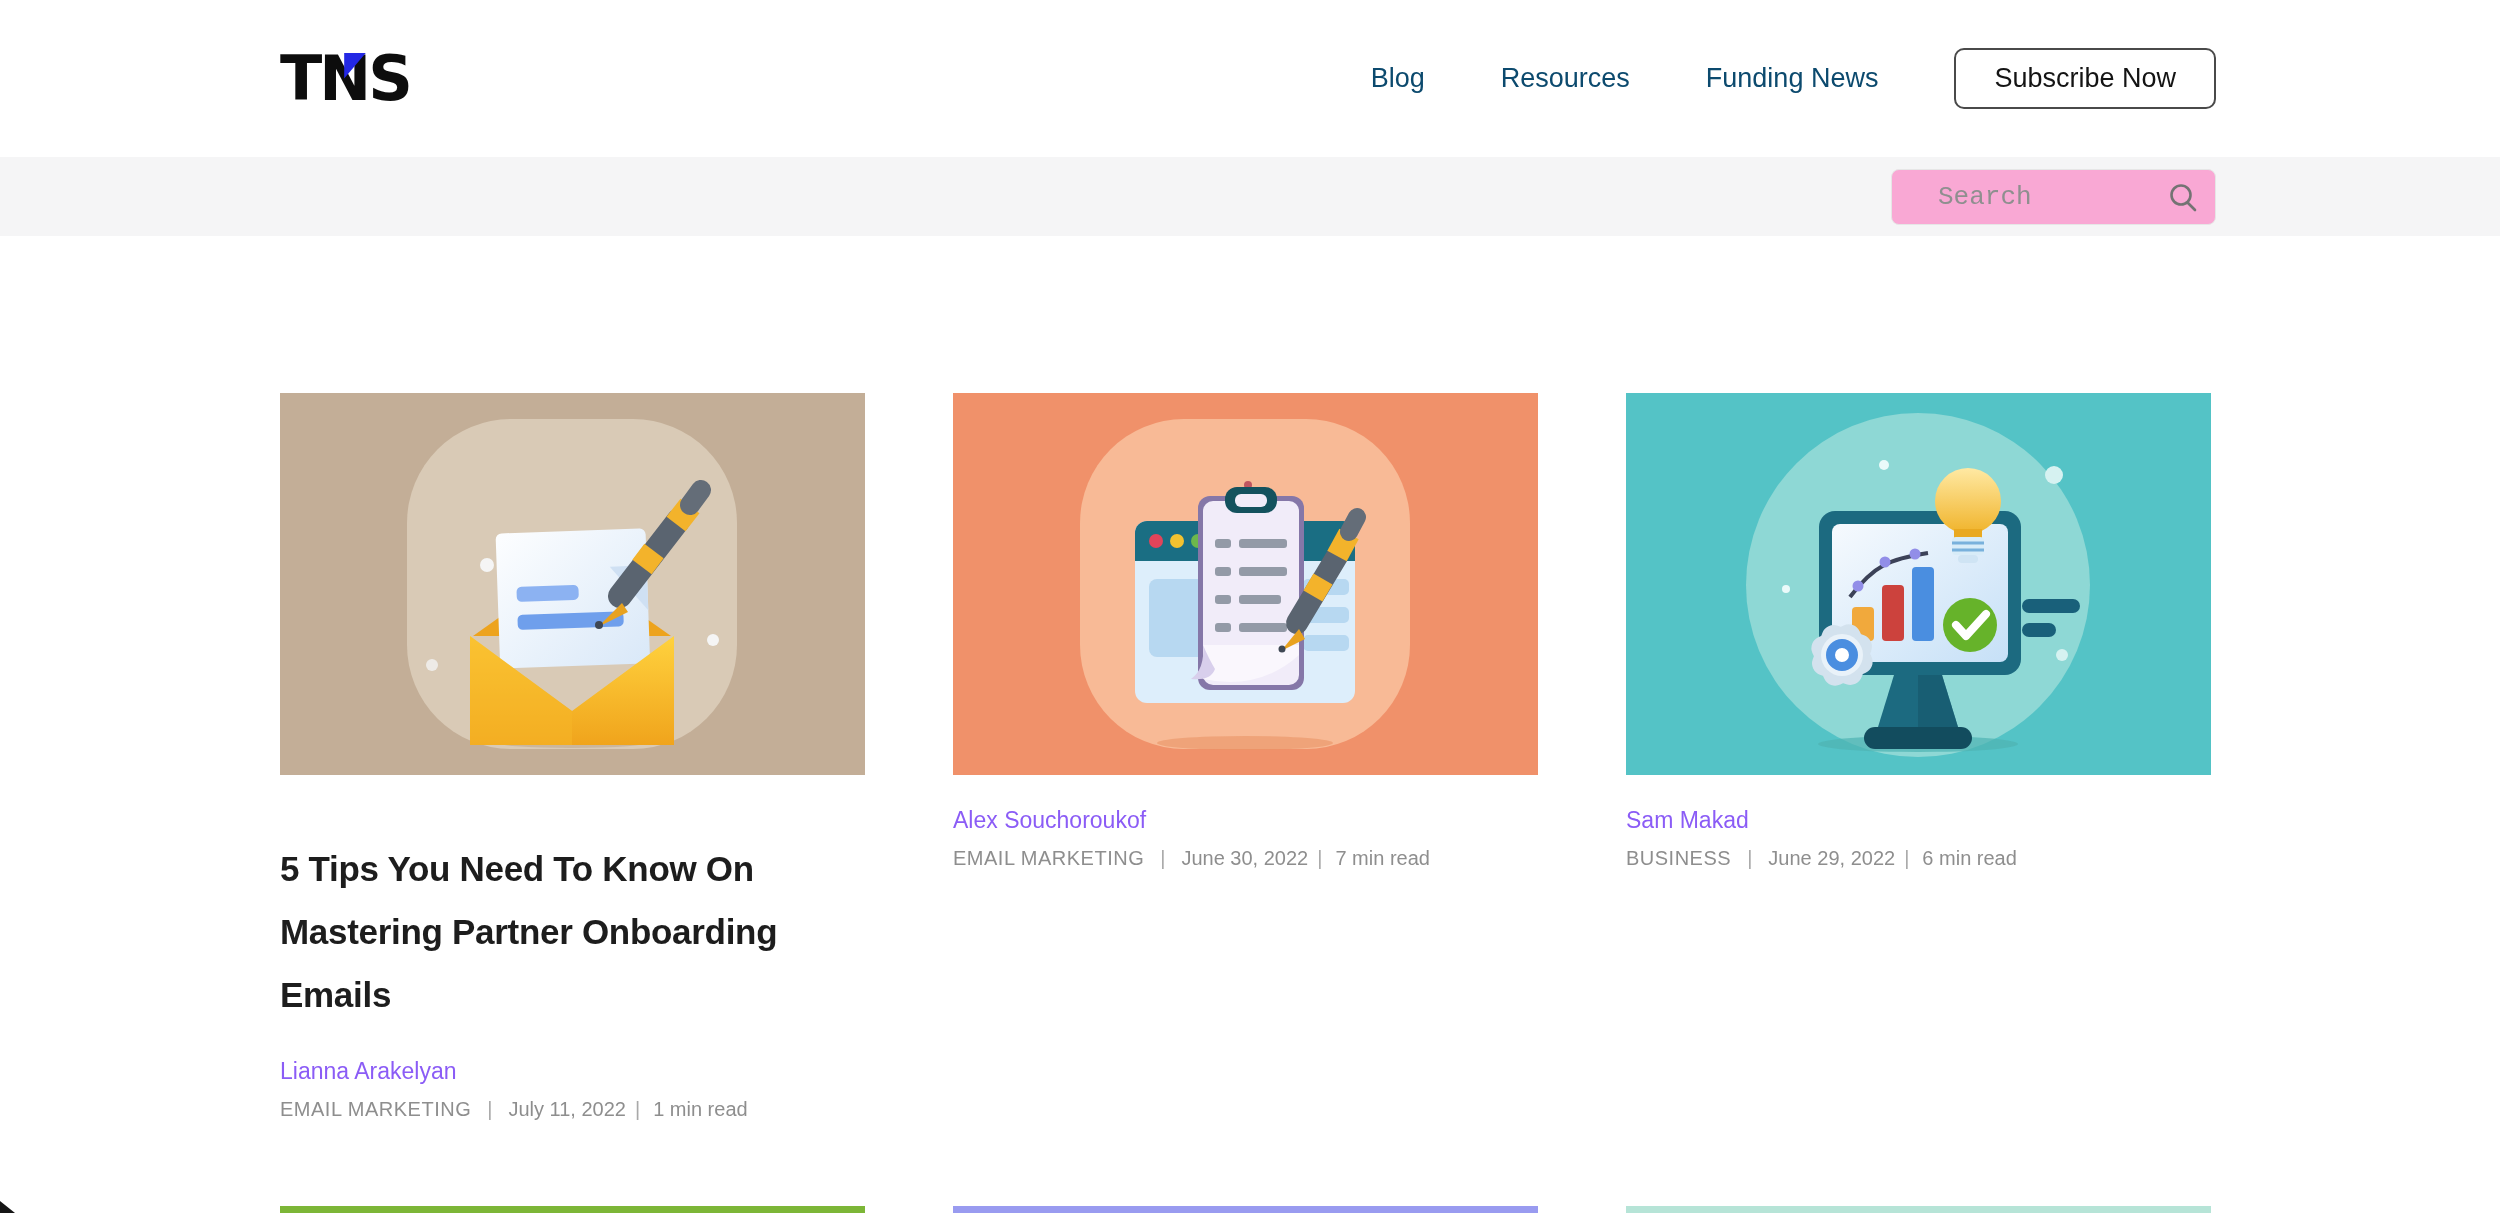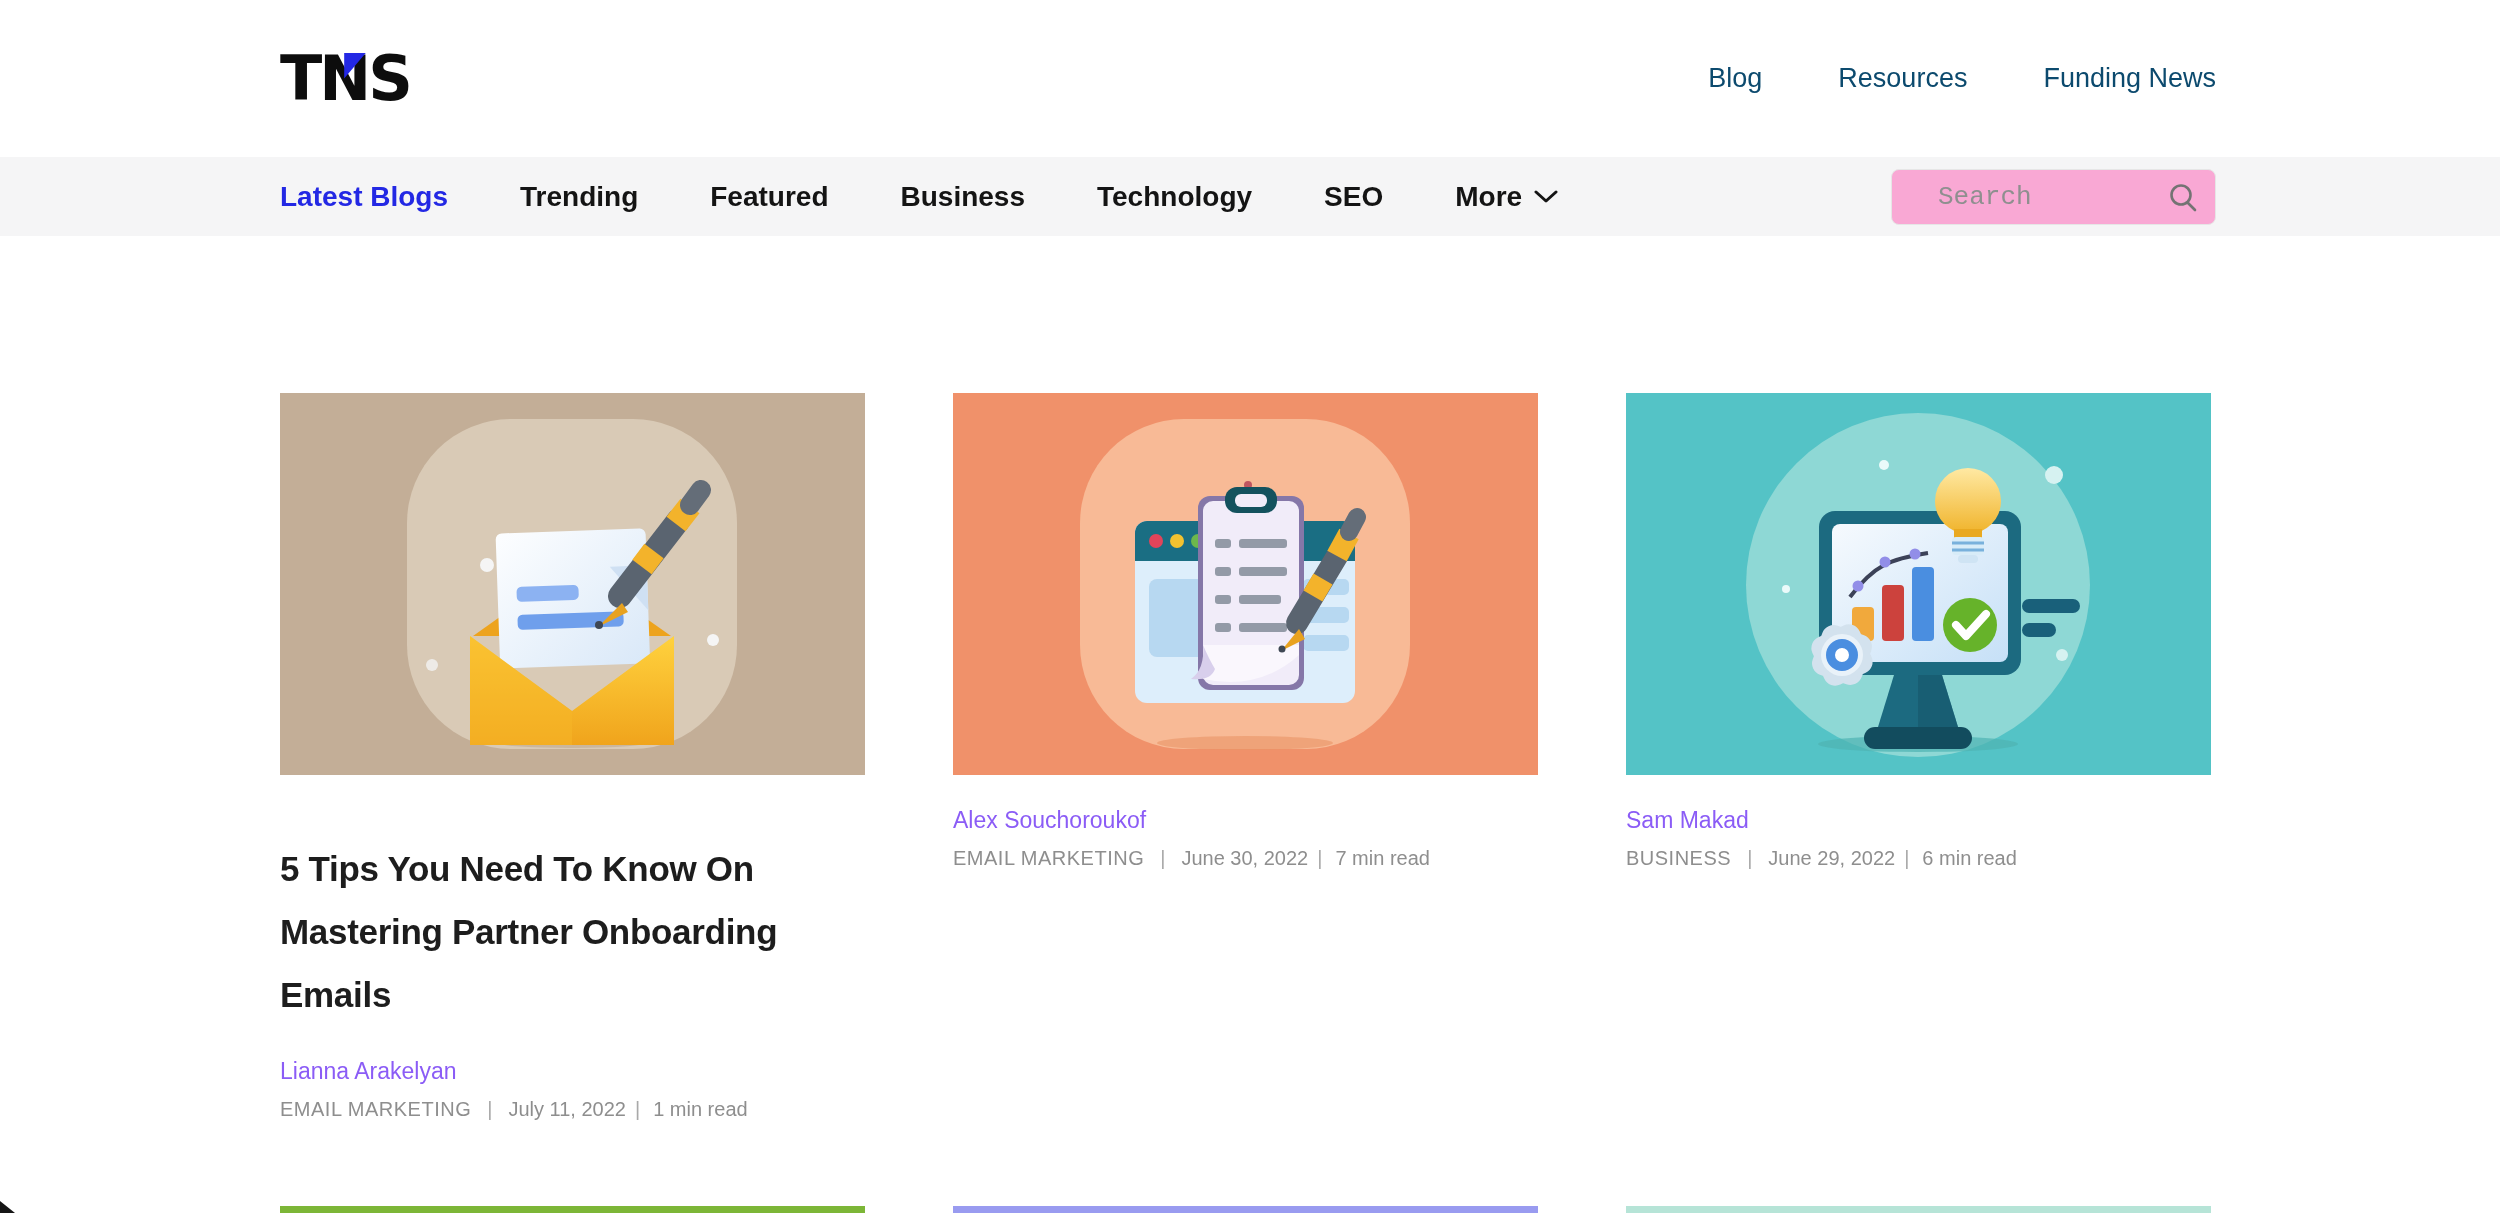--- a/index.html
+++ b/index.html
@@ -66,38 +66,25 @@
 <header class="site-header">
   <a class="logo">
     <span class="logo-letter">T</span>
     <span class="logo-letter logo-n"><span>N</span><span class="logo-tri" style="background: rgb(35, 40, 228);"></span></span>
     <span class="logo-letter">S</span>
   </a>
   <div class="header-right">
     <a class="top-link">Blog</a>
     <a class="top-link">Resources</a>
     <a class="top-link">Funding News</a>
+    <button class="subscribe-btn">Subscribe Now</button>
   </div>
 </header>
 
 <div class="navbar" style="background: rgb(245, 245, 246);">
-  <nav class="navbar-menu">
-    <a class="nav-item active">Latest Blogs</a>
-    <a class="nav-item">Trending</a>
-    <a class="nav-item">Featured</a>
-    <a class="nav-item">Business</a>
-    <a class="nav-item">Technology</a>
-    <a class="nav-item">SEO</a>
-    <a class="nav-item">
-      <span>More</span>
-      <svg width="24" height="14" viewBox="0 0 24 14">
-          <path d="M2 2 L12 11 L22 2" fill="none" stroke="#141414" stroke-width="3" stroke-linecap="round" stroke-linejoin="round"></path>
-        </svg>
-    </a>
-  </nav>
   <div class="search-wrap">
     <input class="search-input" type="text" placeholder="Search" style="">
     <svg class="search-icon" viewBox="0 0 30 30">
         <circle cx="13" cy="13" r="9.5" fill="none" stroke="#737373" stroke-width="2.6"></circle>
         <line x1="20" y1="21" x2="27" y2="28" stroke="#737373" stroke-width="2.6" stroke-linecap="round"></line>
       </svg>
   </div>
 </div>
 
 <main>

